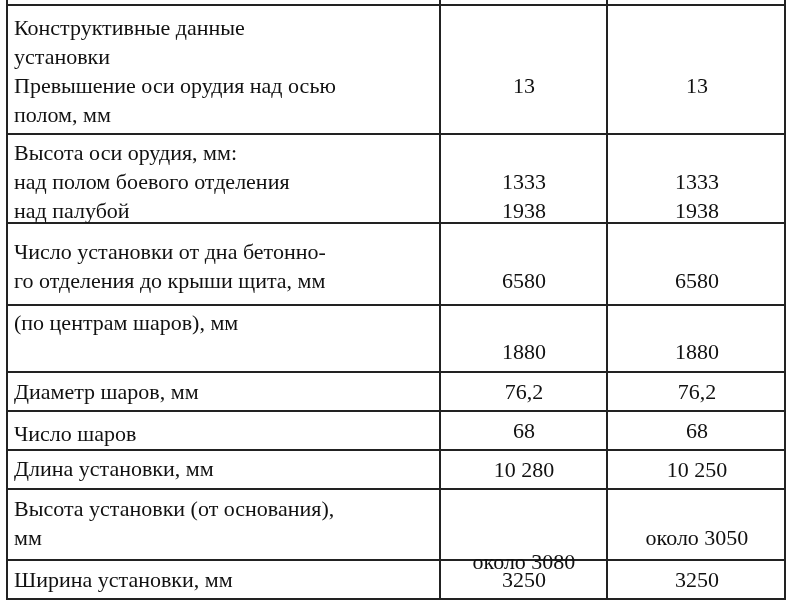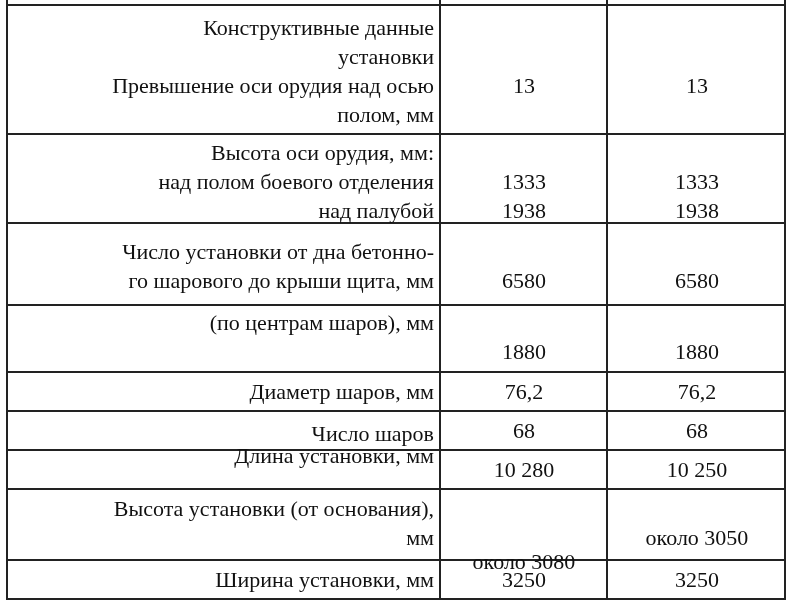--- a/index.html
+++ b/index.html
@@ -2,21 +2,21 @@
 <html><head>
   <meta charset="utf-8">
   <style>
     html, body { margin: 0; padding: 0; background: #ffffff; }
     body { width: 790px; height: 606px; position: relative; overflow: hidden;
            font-family: "Liberation Serif", "DejaVu Serif", serif; color: #111; }
     .frame-left { position: absolute; left: 6px; top: 0; width: 2px; height: 600px; background: #222; }
     .frame-right { position: absolute; left: 784px; top: 0; width: 2px; height: 600px; background: #222; }
     .vline { position: absolute; top: 0; width: 2px; height: 600px; background: #222; }
     .hline { position: absolute; left: 6px; width: 780px; height: 2px; background: #222; }
-    .cell { position: absolute; font-size: 22px; line-height: 29px; text-align: right; }
+    .cell { position: absolute; font-size: 22px; line-height: 29px; }
     .label { left: 14px; width: 420px; }
     .v1 { left: 442px; width: 164px; text-align: center; }
     .v2 { left: 609px; width: 176px; text-align: center; }
     .line { display: block; white-space: nowrap; }
   </style>
 </head>
 <body>
 
 <div>
 
@@ -63,21 +63,21 @@
     </div>
     <div class="cell v2" style="top:167px">
       <span class="line">1333</span>
       <span class="line">1938</span>
     </div>
   </div>
 
   <div>
     <div class="cell label" style="top:237px">
       <span class="line">Число установки от дна бетонно-</span>
-      <span class="line">го шарового до крыши щита, мм</span>
+      <span class="line">го отделения до крыши щита, мм</span>
     </div>
     <div class="cell v1" style="top:266px">
       <span class="line">6580</span>
     </div>
     <div class="cell v2" style="top:266px">
       <span class="line">6580</span>
     </div>
   </div>
 
   <div>
@@ -110,21 +110,21 @@
     </div>
     <div class="cell v1" style="top:416px">
       <span class="line">68</span>
     </div>
     <div class="cell v2" style="top:416px">
       <span class="line">68</span>
     </div>
   </div>
 
   <div>
-    <div class="cell label" style="top:441px">
+    <div class="cell label" style="top:454px">
       <span class="line">Длина установки, мм</span>
     </div>
     <div class="cell v1" style="top:455px">
       <span class="line">10 280</span>
     </div>
     <div class="cell v2" style="top:455px">
       <span class="line">10 250</span>
     </div>
   </div>
 

